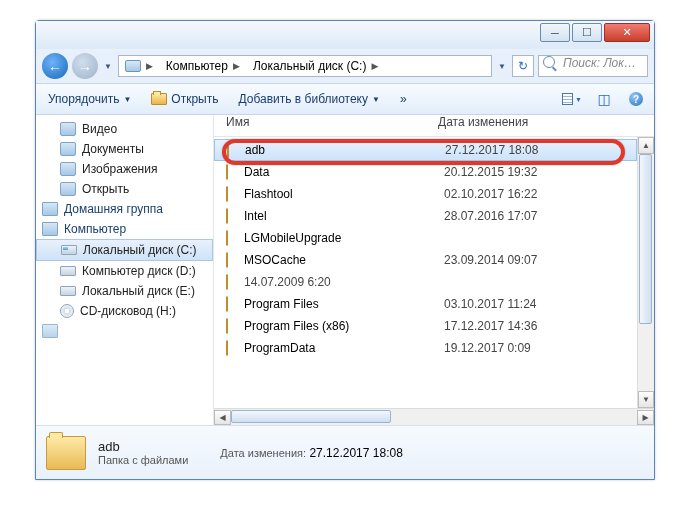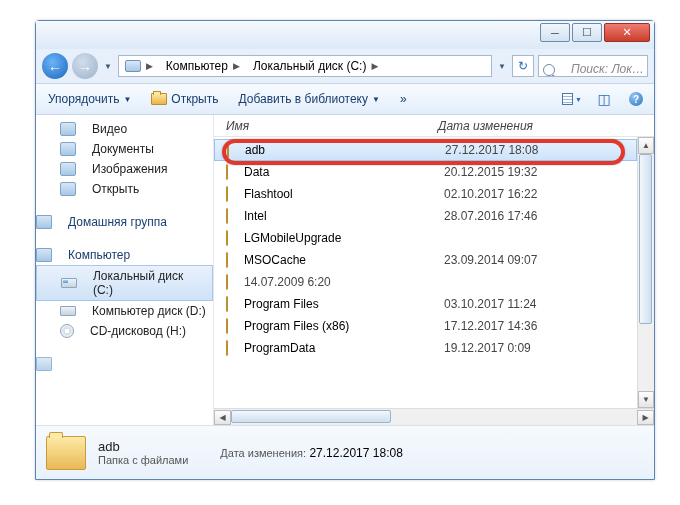--- a/index.html
+++ b/index.html
@@ -13,50 +13,50 @@
   
   .navrow { height: 34px; display:flex; align-items:center; padding:0 6px; gap:4px;}
   .navarrow{ width:26px; height:26px; border-radius:50%; background:radial-gradient(circle at 40% 35%,#6bb4f9,#1a66bb); display:flex; align-items:center; justify-content:center; color:#fff; font-size:14px;}
   .navfwd{ background:radial-gradient(circle at 40% 35%,#d0ddeb,#9fb3ca);}
   .tinydown{ font-size:8px; color:#3a5a7d; padding:0 2px;}
   .crumb{ flex:1; height:22px; background:#fff; border:1px solid #a6b8cb; display:flex; align-items:center; overflow:hidden;}
   .crumb .seg{ padding:0 6px; height:100%; display:flex; align-items:center; gap:4px;}
   .crumb .sep{ color:#555; font-size:9px; padding:0 1px;}
   .drvico{ width:16px; height:12px; background:linear-gradient(#d8e8f7,#a9c8e6); border:1px solid #6d95bc; border-radius:2px;}
   .refresh{ width:22px; height:22px; border:1px solid #a6b8cb; background:#fff; display:flex; align-items:center; justify-content:center; color:#2a6ac2;}
-  .search{ width:110px; height:22px; border:1px solid #a6b8cb; background:#fff; display:flex; align-items:flex-end; padding:0 4px; gap:16px; color:#888; font-style:italic; overflow:hidden; white-space:nowrap;}
+  .search{ width:110px; height:22px; border:1px solid #a6b8cb; background:#fff; display:flex; align-items:flex-start; padding:0 4px; gap:8px; color:#888; font-style:italic; overflow:hidden; white-space:nowrap;}
   .magnifier{width:12px;height:12px;border:1.5px solid #6b8bab;border-radius:50%;position:relative;flex-shrink:0;}
   .magnifier::after{content:'';position:absolute;width:5px;height:1.5px;background:#6b8bab;bottom:-2px;right:-3px;transform:rotate(45deg);}
   
   .toolbar{ height:32px; background:linear-gradient(#f7fbff,#e3eefb); border-top:1px solid #c5d6e8; border-bottom:1px solid #c5d6e8; display:flex; align-items:center; padding:0 8px; gap:12px; color:#1a3f6e;}
   .tbtn{ display:flex; align-items:center; gap:4px; padding:2px 4px;}
   .tbtn .dd{font-size:8px;}
   .openico{width:16px;height:12px;background:linear-gradient(#fde9a0,#e8b44a);border:1px solid #bd8e2a;border-radius:1px;position:relative;}
   .openico::before{content:'';position:absolute;top:-3px;left:1px;width:6px;height:3px;background:#fde9a0;border:1px solid #bd8e2a;border-bottom:none;border-radius:1px 1px 0 0;}
   .spacer{flex:1;}
   .tico{ width:20px; height:20px; display:flex; align-items:center; justify-content:center; color:#2a6ac2; font-size:14px;}
   .viewsico{width:14px;height:12px;border:1px solid #4a77a8;background:repeating-linear-gradient(#fff,#fff 2px,#9bb9d6 2px,#9bb9d6 3px);}
   .helpico{width:14px;height:14px;border-radius:50%;background:radial-gradient(circle at 35% 30%,#8fc7f9,#2f74b9);display:flex;align-items:center;justify-content:center;color:#fff;font-size:10px;font-weight:bold;}
   
   .body{ flex:1; display:flex; background:#fff; overflow:hidden;}
   .sidebar{ width:178px; border-right:1px solid #e1e8ef; padding:4px 0; overflow:hidden;}
-  .side-item{ display:flex; align-items:center; gap:16px; padding:3px 6px 3px 24px; color:#222;}
+  .side-item{ display:flex; align-items:center; gap:6px; padding:3px 6px 3px 24px; color:#222;}
   .side-item.sel{ background:linear-gradient(#e8f1fc,#cfe2f7); border:1px solid #a9c8e9;}
-  .side-item.grp{ padding-left:0; font-weight:normal; color:#1a3f6e; margin-top:13px;}
+  .side-item.grp{ padding-left:6px; font-weight:normal; color:#1a3f6e; margin-top:0;}
   .libico{width:16px;height:14px;background:linear-gradient(#d6e6f5,#a6c7e5);border:1px solid #7ea5c9;border-radius:2px;}
   .foldico{width:16px;height:12px;background:linear-gradient(#fde9a0,#e8b44a);border:1px solid #bd8e2a;border-radius:1px;}
   .driico{width:16px;height:10px;background:linear-gradient(#eef3f8,#c5d3e0);border:1px solid #8da4ba;border-radius:1px;position:relative;}
   .driico.c::after{content:'';position:absolute;left:1px;top:1px;width:5px;height:3px;background:linear-gradient(#a0d6ff,#4a9de0);}
   .cdico{width:14px;height:14px;border:1px solid #8da4ba;border-radius:50%;background:radial-gradient(circle,#fff 25%,#cfdbe6 26%,#eef3f8 70%);}
   .compico{width:16px;height:14px;background:linear-gradient(#d6e6f5,#a6c7e5);border:1px solid #7ea5c9;border-radius:1px;}
   .hgico{width:16px;height:14px;background:linear-gradient(#d6e6f5,#a6c7e5);border:1px solid #7ea5c9;border-radius:1px;}
   .netico{width:16px;height:14px;background:linear-gradient(#d6e6f5,#a6c7e5);border:1px solid #7ea5c9;border-radius:1px;}
   
   .main{ flex:1; display:flex; flex-direction:column; position:relative;}
-  .colhdr{ display:flex; height:22px; align-items:center; border-bottom:1px solid #e6e6e6; color:#444; padding-left:4px;font-style:italic;}
+  .colhdr{ display:flex; height:22px; border-bottom:1px solid #e6e6e6; color:#444; padding-left:4px;}
   .colhdr .c1{ width:220px; padding-left:8px;}
   .colhdr .c2{ flex:1;}
   .listwrap{ flex:1; overflow:hidden; position:relative; padding-top:2px;}
   .highlight{ position:absolute; left:8px; right:12px; top:2px; height:26px; border:4px solid #e2372b; border-radius:14px; pointer-events:none; z-index:5; box-shadow:0 0 2px rgba(0,0,0,0.3);}
   .row{ display:flex; align-items:center; height:22px; padding-left:12px;}
   .row.sel{ background:linear-gradient(#e7f2fd,#cde3fa); border:1px solid #9cc3ea;}
   .row .ico{ width:18px;}
   .row .name{ width:200px;}
   .row .date{ flex:1; color:#444;}
   .hscroll{ height:17px; background:#f0f0f0; border-top:1px solid #ddd; display:flex; align-items:center;}
@@ -170,20 +170,24 @@
       <div id="drives-container">
             <div class="side-item sel">
               <span class="driico c"></span>
               <span>Локальный диск (C:)</span>
             </div>
             <div class="side-item">
               <span class="driico"></span>
               <span>Компьютер диск (D:)</span>
             </div>
             <div class="side-item">
+              <span class="driico"></span>
+              <span>Локальный диск (E:)</span>
+            </div>
+            <div class="side-item">
               <span class="cdico"></span>
               <span>CD-дисковод (H:)</span>
             </div>
           </div>
       <div class="side-item grp" style="opacity:.8;">
             <span class="netico"></span>
           </div>
     </div>
 
     <div class="main">
@@ -206,21 +210,21 @@
                   <span class="date">20.12.2015 19:32</span>
                 </div>
                 <div class="row">
                   <span class="ico"><span class="foldico"></span></span>
                   <span class="name">Flashtool</span>
                   <span class="date">02.10.2017 16:22</span>
                 </div>
                 <div class="row">
                   <span class="ico"><span class="foldico"></span></span>
                   <span class="name">Intel</span>
-                  <span class="date">28.07.2016 17:46</span>
+                  <span class="date">28.07.2016 17:07</span>
                 </div>
                 <div class="row">
                   <span class="ico"><span class="foldico"></span></span>
                   <span class="name">LGMobileUpgrade</span>
                 </div>
                 <div class="row">
                   <span class="ico"><span class="foldico"></span></span>
                   <span class="name">MSOCache</span>
                   <span class="date">23.09.2014 09:07</span>
                 </div>

